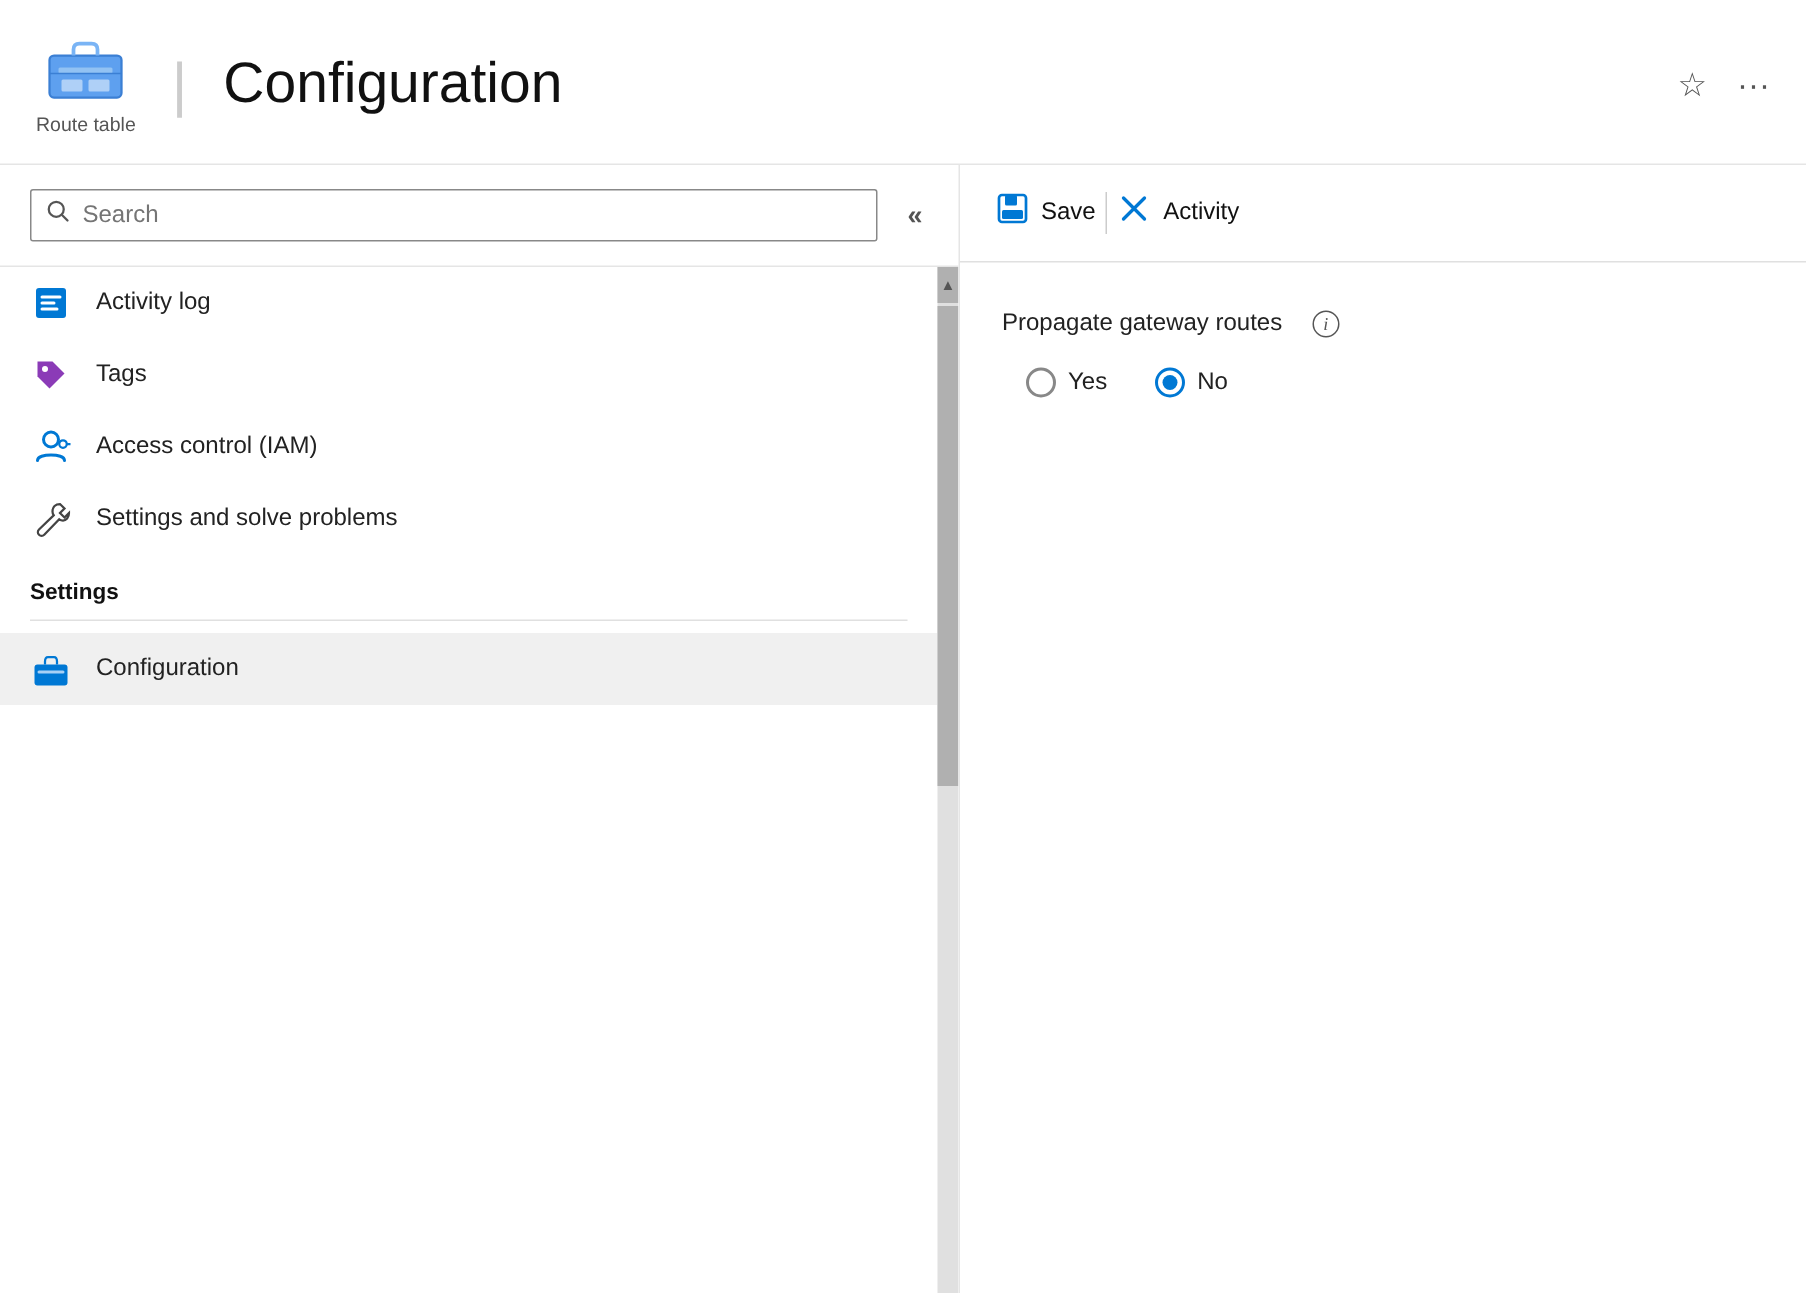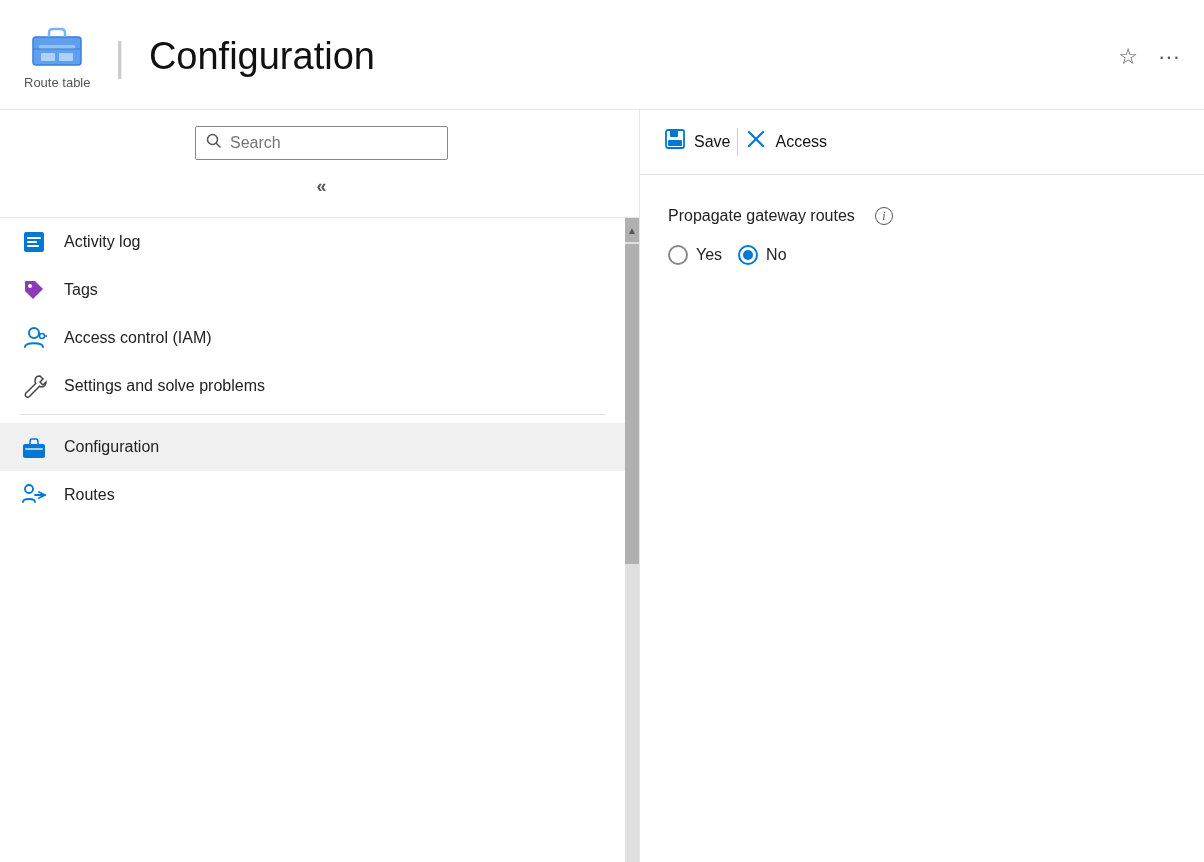--- a/index.html
+++ b/index.html
@@ -79,21 +79,20 @@
       flex-direction: column;
       overflow: hidden;
     }
 
     .search-row {
       display: flex;
       align-items: center;
       padding: 16px 16px 16px 20px;
       gap: 12px;
       border-bottom: 1px solid #e5e5e5;
-      flex-direction: column;
     }
     .search-box {
       display: flex;
       align-items: center;
       border: 1px solid #888;
       border-radius: 2px;
       padding: 6px 10px;
       flex: 1;
       gap: 8px;
       background: #fff;
@@ -263,20 +262,21 @@
       display: flex;
       align-items: center;
       gap: 16px;
       padding: 4px 0;
     }
     .radio-item {
       display: flex;
       align-items: center;
       gap: 8px;
       cursor: pointer;
+      margin-left: 16px;
     }
     .radio-outer {
       width: 20px;
       height: 20px;
       border-radius: 50%;
       border: 2px solid #888;
       display: flex;
       align-items: center;
       justify-content: center;
       background: #fff;
@@ -384,46 +384,35 @@
         <div class="nav-item">
           <div class="nav-item-icon">
 
             <svg width="26" height="26" viewBox="0 0 26 26" fill="none">
               <path d="M19 3 C16 3 14 5 14 8 C14 9 14.3 9.8 14.8 10.5 L5 20 C4 21 4 22.5 5 23.5 C6 24.5 7.5 24.5 8.5 23.5 L18.5 13.2 C19.2 13.7 20 14 21 14 C23 14 25 12 25 9 L22 12 L19 9 L22 6 Z" stroke="#444" stroke-width="1.5" fill="none"></path>
             </svg>
           </div>
           <span class="nav-item-label">Settings and solve problems</span>
         </div>
 
+        <div class="section-header">Settings</div>
         <div class="section-divider"></div>
 
         <div class="nav-item active">
           <div class="nav-item-icon">
 
             <svg width="26" height="26" viewBox="0 0 26 26" fill="none">
               <rect x="2" y="10" width="22" height="14" rx="2" fill="#0078d4"></rect>
               <path d="M9 10 V8 Q9 5 11 5 H15 Q17 5 17 8 V10" fill="none" stroke="#0078d4" stroke-width="1.5"></path>
               <rect x="4" y="14" width="18" height="2" rx="1" fill="#a8d0f5"></rect>
             </svg>
           </div>
           <span class="nav-item-label">Configuration</span>
         </div>
 
-        <div class="nav-item">
-          <div class="nav-item-icon">
-
-            <svg width="26" height="26" viewBox="0 0 26 26" fill="none">
-              <circle cx="8" cy="7" r="4" stroke="#0078d4" stroke-width="1.8" fill="none"></circle>
-              <path d="M2 20 C2 16 14 16 14 20" stroke="#0078d4" stroke-width="1.8" fill="none" stroke-linecap="round"></path>
-              <path d="M18 10 L24 13 L18 16" stroke="#0078d4" stroke-width="1.8" fill="none" stroke-linecap="round" stroke-linejoin="round"></path>
-              <line x1="14" y1="13" x2="24" y2="13" stroke="#0078d4" stroke-width="1.8" stroke-linecap="round"></line>
-            </svg>
-          </div>
-          <span class="nav-item-label">Routes</span>
-        </div>
 
       </div>
 
       <div class="fake-scrollbar">
         <div class="fake-scrollbar-up">▲</div>
         <div class="fake-scrollbar-thumb"></div>
       </div>
     </div>
   </div>
 
@@ -441,21 +430,21 @@
         <span>Save</span>
       </button>
       <div class="toolbar-divider"></div>
       <button class="toolbar-btn">
         <span class="toolbar-btn-icon">
           <svg width="22" height="22" viewBox="0 0 22 22" fill="none">
             <line x1="4" y1="4" x2="18" y2="18" stroke="#0078d4" stroke-width="2.2" stroke-linecap="round"></line>
             <line x1="18" y1="4" x2="4" y2="18" stroke="#0078d4" stroke-width="2.2" stroke-linecap="round"></line>
           </svg>
         </span>
-        <span>Access</span>
+        <span>Activity</span>
       </button>
     </div>
 
     <div class="content-body">
 
       <div class="prop-row">
         <span class="prop-label">Propagate gateway routes</span>
         <div class="info-circle">i</div>
       </div>
 

